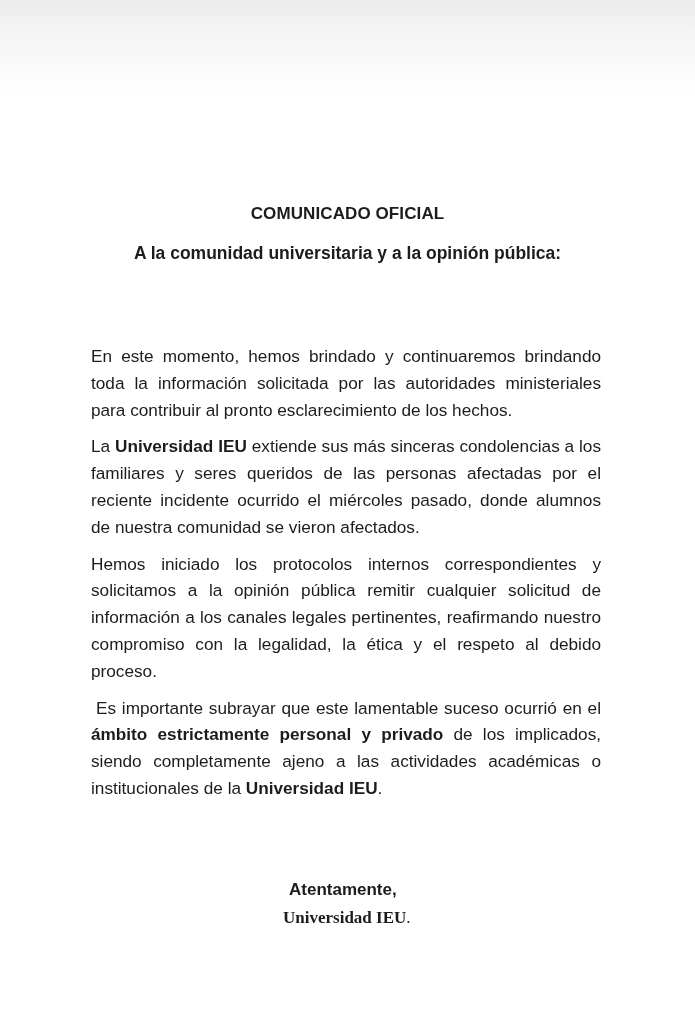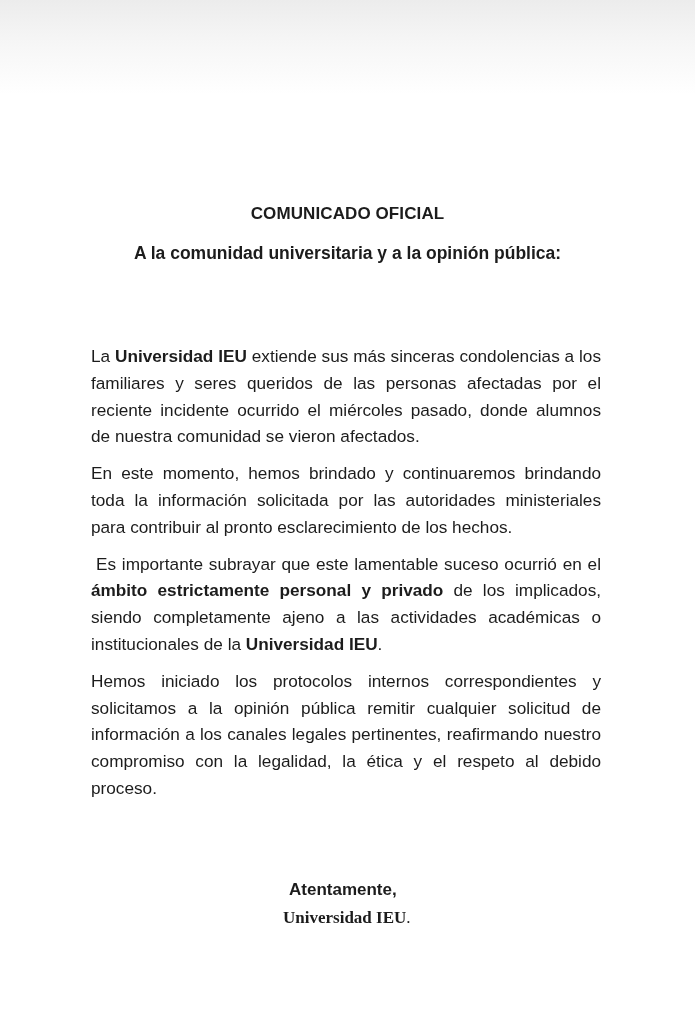--- a/index.html
+++ b/index.html
@@ -103,27 +103,27 @@
 <div class="top-shade"></div>
 
 <div class="doc">
 
   <h1 class="title">COMUNICADO OFICIAL</h1>
 
   <h2 class="subtitle">A la comunidad universitaria y a la opinión pública:</h2>
 
   <div class="body-text">
 
+    <p class="para"><span>En este momento, hemos brindado y continuaremos brindando toda la información solicitada por las autoridades ministeriales para contribuir al pronto esclarecimiento de los hechos.</span></p>
+
     <p class="para"><span>La </span><span class="bold">Universidad IEU</span><span> extiende sus más sinceras condolencias a los familiares y seres queridos de las personas afectadas por el reciente incidente ocurrido el miércoles pasado, donde alumnos de nuestra comunidad se vieron afectados.</span></p>
 
-    <p class="para"><span>En este momento, hemos brindado y continuaremos brindando toda la información solicitada por las autoridades ministeriales para contribuir al pronto esclarecimiento de los hechos.</span></p>
+    <p class="para stretch"><span>Hemos iniciado los protocolos internos correspondientes y solicitamos a la opinión pública remitir cualquier solicitud de información a los canales legales pertinentes, reafirmando nuestro compromiso con la legalidad, la ética y el respeto al debido proceso.</span></p>
 
     <p class="para indent"><span>Es importante subrayar que este lamentable suceso ocurrió en el </span><span class="bold">ámbito estrictamente personal y privado</span><span> de los implicados, siendo completamente ajeno a las actividades académicas o institucionales de la </span><span class="bold">Universidad IEU</span><span>.</span></p>
-
-    <p class="para stretch"><span>Hemos iniciado los protocolos internos correspondientes y solicitamos a la opinión pública remitir cualquier solicitud de información a los canales legales pertinentes, reafirmando nuestro compromiso con la legalidad, la ética y el respeto al debido proceso.</span></p>
 
   </div>
 
   <div class="closing">
     <span class="closing-line regards">Atentamente,</span>
     <span class="closing-line signer"><span>Universidad IEU</span><span class="plain">.</span></span>
   </div>
 
 </div>
 

